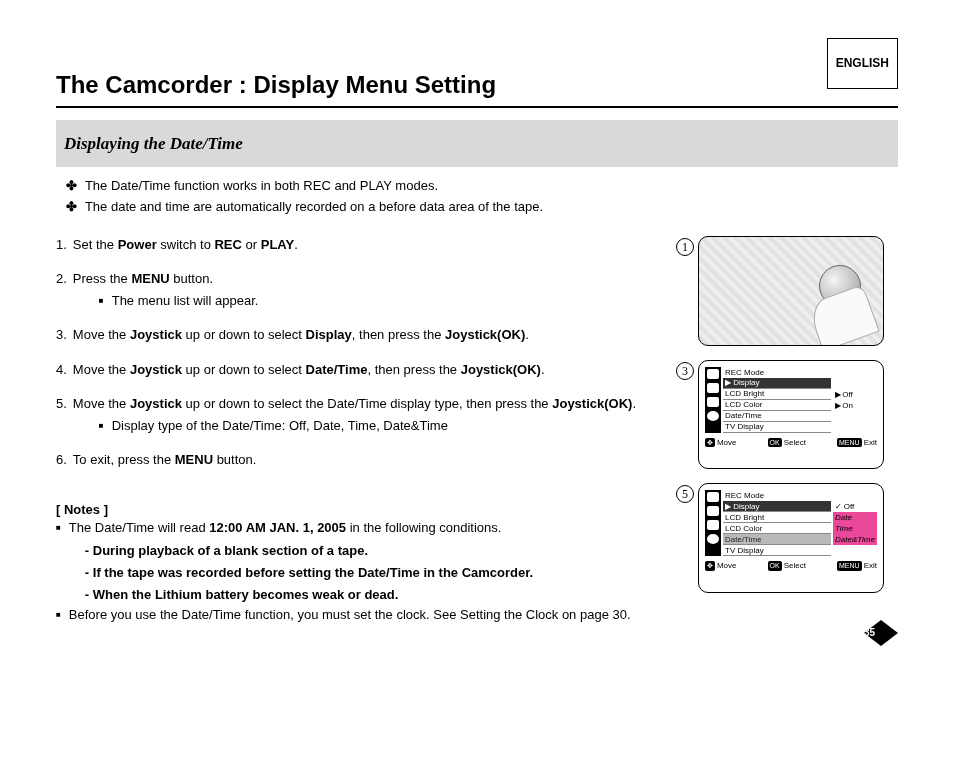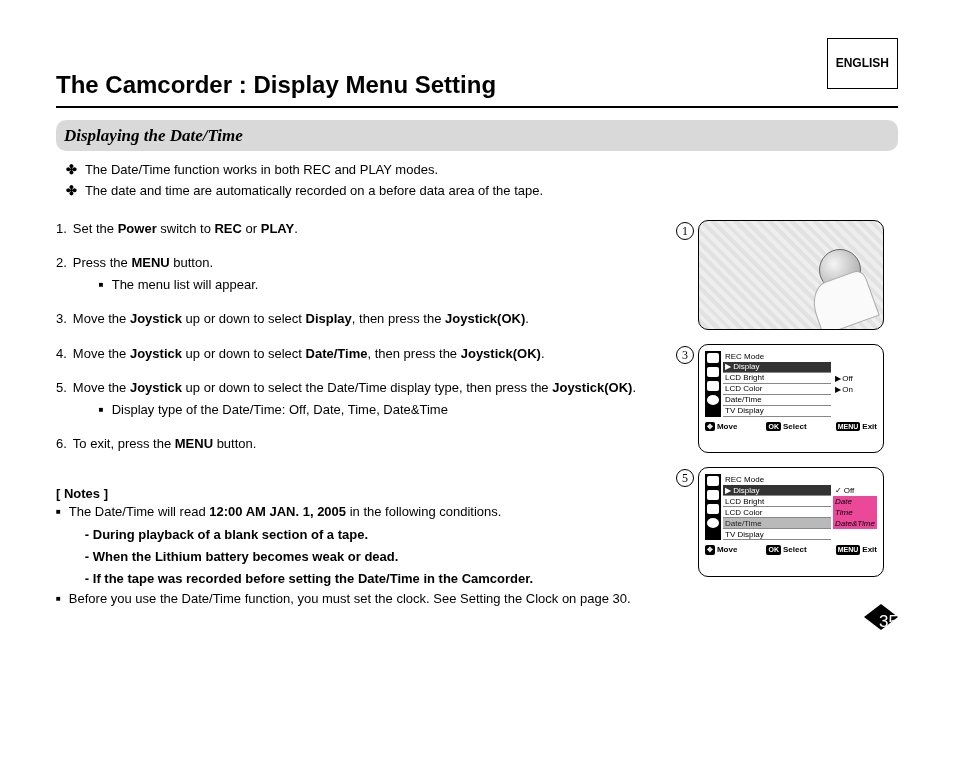--- a/index.html
+++ b/index.html
@@ -32,23 +32,22 @@
     margin-top: 32px;
     padding-bottom: 4px;
     border-bottom: 2px solid #000;
   }
   .subhead {
     background: #d9d9d9;
     font-style: italic;
     font-family: Georgia, 'Times New Roman', serif;
     font-weight: bold;
     font-size: 17px;
-    padding: 4px 8px;
+    padding: 12px 8px;
     margin-top: 12px;
-    border-radius: 10px;
   }
   .intro {
     margin: 10px 0 20px 10px;
   }
   .intro .line {
     display: flex;
     gap: 8px;
     margin-bottom: 2px;
   }
   .intro .symbol {
@@ -211,21 +210,20 @@
   }
   .optcol .opt { display:flex; align-items:center; gap:1px; padding-left:2px; height:11px;}
   .optcol .opt.boxsel { background: #ec4899; font-style: italic; }
   .optcol .check::before { content:"✓"; font-size:8px; margin-right:1px;}
   .menu .footer {
     display: flex;
     justify-content: space-between;
     margin-top: 4px;
     font-size: 8px;
     align-items: flex-end;
-    font-weight: bold;
   }
   .menu .footer .tag {
     background: #000;
     color: #fff;
     border-radius: 2px;
     padding: 0 2px;
     font-size: 7px;
   }
   .menu .footer .grp {
     display: flex;
@@ -249,25 +247,25 @@
   .page-num .trib {
     width: 0; height: 0;
     border-left: 17px solid transparent;
     border-right: 17px solid transparent;
     border-top: 13px solid #000;
     position: absolute; bottom:0; left:0;
   }
   .page-num .num {
     position: absolute;
     width: 34px;
-    text-align: right;
+    text-align: left;
     top: 6px;
     color: #fff;
-    font-weight: normal;
-    font-size: 17px;
+    font-weight: bold;
+    font-size: 10px;
   }
 </style>
 </head>
 <body>
 
 <div class="page">
   <div class="lang-tag">ENGLISH</div>
 
   <h1 class="title">The Camcorder : Display Menu Setting</h1>
   <div class="subhead">Displaying the Date/Time</div>
@@ -318,22 +316,22 @@
           </li>
       </ol>
 
       <div class="notes-head">[ Notes ]</div>
       <div class="notes">
         <div class="row">
             <span class="sqbullet">■</span>
           <div>
             <span>The Date/Time will read <b>12:00 AM JAN. 1, 2005</b> in the following conditions.</span>
             <div class="sub">- During playback of a blank section of a tape.</div>
+            <div class="sub">- If the tape was recorded before setting the Date/Time in the Camcorder.</div>
             <div class="sub">- When the Lithium battery becomes weak or dead.</div>
-            <div class="sub">- If the tape was recorded before setting the Date/Time in the Camcorder.</div>
           </div>
         </div>
         <div class="row">
             <span class="sqbullet">■</span>
           <span>Before you use the Date/Time function, you must set the clock. See Setting the Clock on page 30.</span>
         </div>
       </div>
     </div>
 
     <div class="figures">

